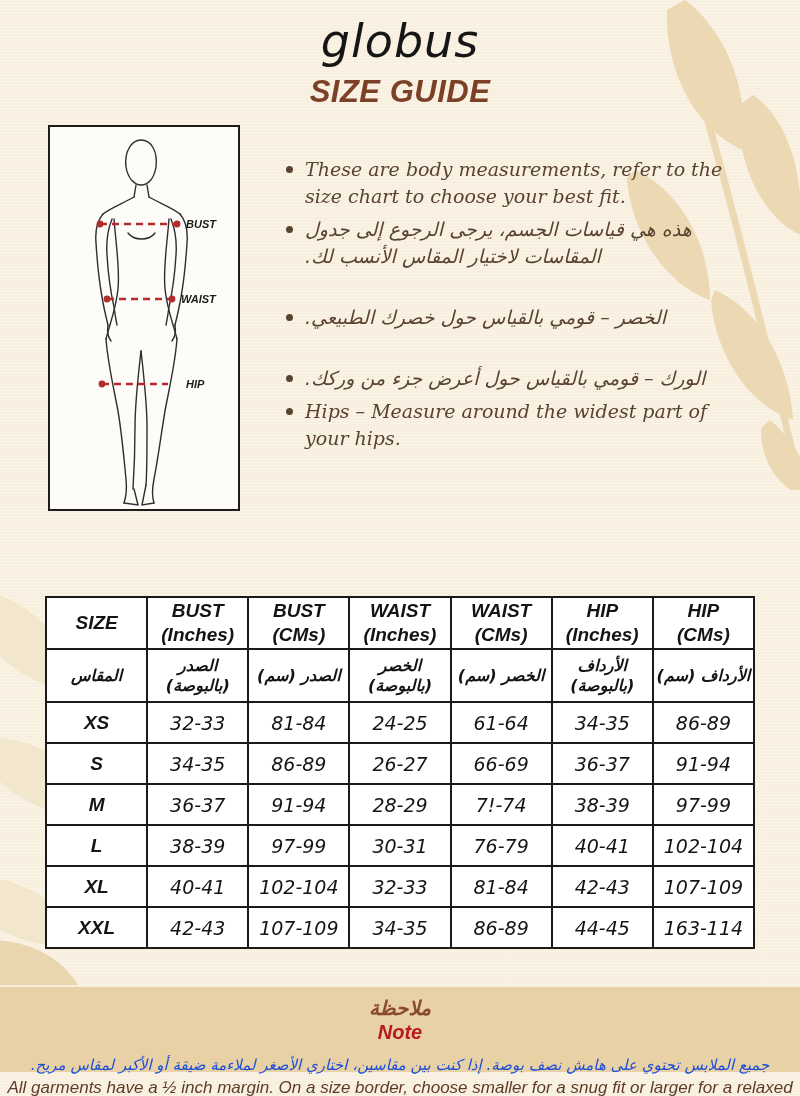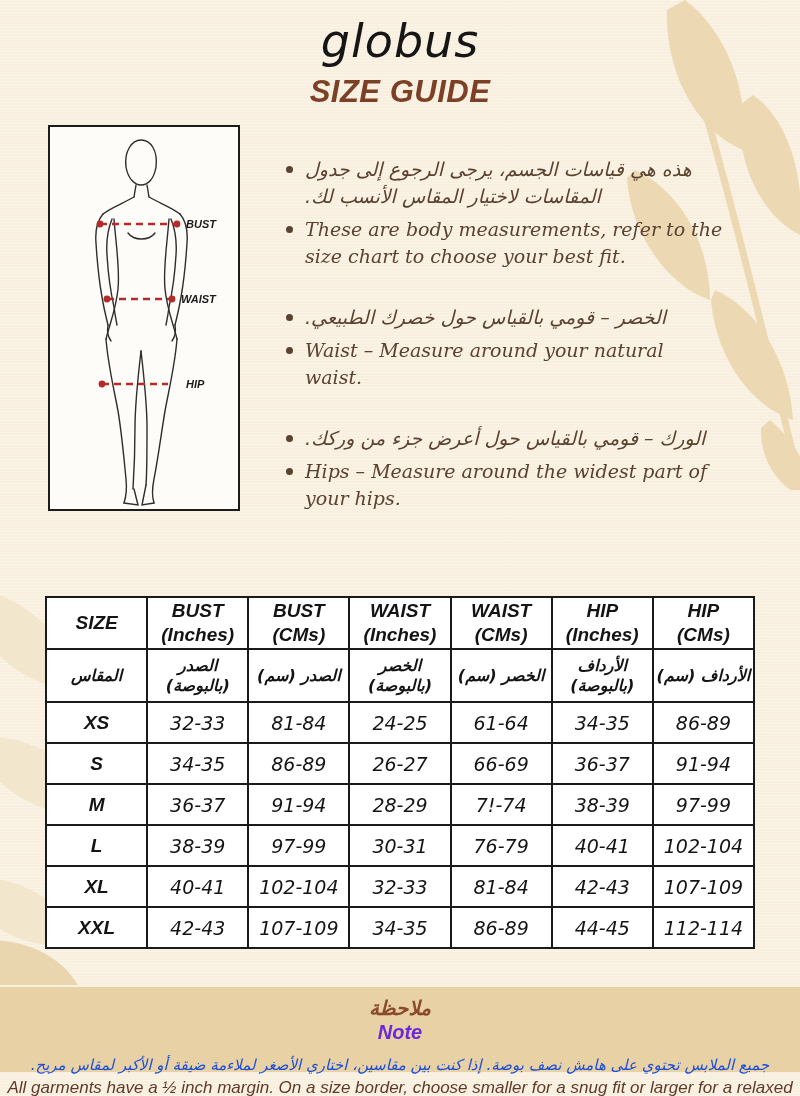--- a/index.html
+++ b/index.html
@@ -54,21 +54,21 @@
   tbody tr{height:41px;}
   td.size-cell{font-size:19px; font-weight:700;}
   td.val-cell{font-family:"DejaVu Sans", sans-serif; font-size:19px; font-weight:400;}
   .h2line{display:block;}
   
   .note-band{
     position:absolute; left:0; top:987px; width:800px; height:85px;
     background:#e8d1a4; text-align:center;
   }
   .note-title-ar{font-family:"DejaVu Sans", sans-serif; font-size:20px; font-weight:700; color:#8a4a2d; margin-top:9px; line-height:24px;}
-  .note-title-en{font-size:20px; font-weight:700; color:#6d28d9; line-height:24px;}
+  .note-title-en{font-size:20px; font-weight:700; color:#b91c1c; line-height:24px;}
   .note-body-ar{font-family:"DejaVu Sans", sans-serif; direction:rtl; font-size:15px; color:#1d4ed8; line-height:22px; margin-top:10px;}
   .note-body-en{font-size:17px; color:#5e3b28; line-height:23px;}
 </style>
 </head>
 <body>
 
 <div class="page">
 
   <svg class="decor" style="top:0; right:0;" width="235" height="490" viewBox="0 0 235 490">
     <g fill="#ecd9b4">
@@ -147,35 +147,31 @@
         <text x="131" y="176">WAIST</text>
         <text x="136" y="261">HIP</text>
       </g>
     </svg>
   </div>
 
   <div class="bullets">
     <div class="b-group">
       <div class="b-line">
         <span class="b-dot"></span>
+        <span class="b-text b-en">These are body measurements, refer to the size chart to choose your best fit.</span>
+      </div>
+      <div class="b-line">
+        <span class="b-dot"></span>
         <span class="b-text b-ar" dir="rtl">هذه هي قياسات الجسم، يرجى الرجوع إلى جدول المقاسات لاختيار المقاس الأنسب لك.</span>
-      </div>
-      <div class="b-line">
-        <span class="b-dot"></span>
-        <span class="b-text b-en">These are body measurements, refer to the size chart to choose your best fit.</span>
       </div>
     </div>
     <div class="b-group">
       <div class="b-line">
         <span class="b-dot"></span>
         <span class="b-text b-ar" dir="rtl">الخصر – قومي بالقياس حول خصرك الطبيعي.</span>
-      </div>
-      <div class="b-line">
-        <span class="b-dot"></span>
-        <span class="b-text b-en">Waist – Measure around your natural waist.</span>
       </div>
     </div>
     <div class="b-group">
       <div class="b-line">
         <span class="b-dot"></span>
         <span class="b-text b-ar" dir="rtl">الورك – قومي بالقياس حول أعرض جزء من وركك.</span>
       </div>
       <div class="b-line">
         <span class="b-dot"></span>
         <span class="b-text b-en">Hips – Measure around the widest part of your hips.</span>
@@ -293,21 +289,21 @@
         <td class="val-cell">42-43</td>
         <td class="val-cell">107-109</td>
       </tr>
       <tr>
         <td class="size-cell">XXL</td>
         <td class="val-cell">42-43</td>
         <td class="val-cell">107-109</td>
         <td class="val-cell">34-35</td>
         <td class="val-cell">86-89</td>
         <td class="val-cell">44-45</td>
-        <td class="val-cell">112-114</td>
+        <td class="val-cell">163-114</td>
       </tr>
     </tbody>
   </table>
 
   <div class="note-band">
     <div class="note-title-ar">ملاحظة</div>
     <div class="note-title-en">Note</div>
     <div class="note-body-ar" dir="rtl">جميع الملابس تحتوي على هامش نصف بوصة. إذا كنت بين مقاسين، اختاري الأصغر لملاءمة ضيقة أو الأكبر لمقاس مريح.</div>
     <div class="note-body-en">All garments have a ½ inch margin. On a size border, choose smaller for a snug fit or larger for a relaxed fit.</div>
   </div>

